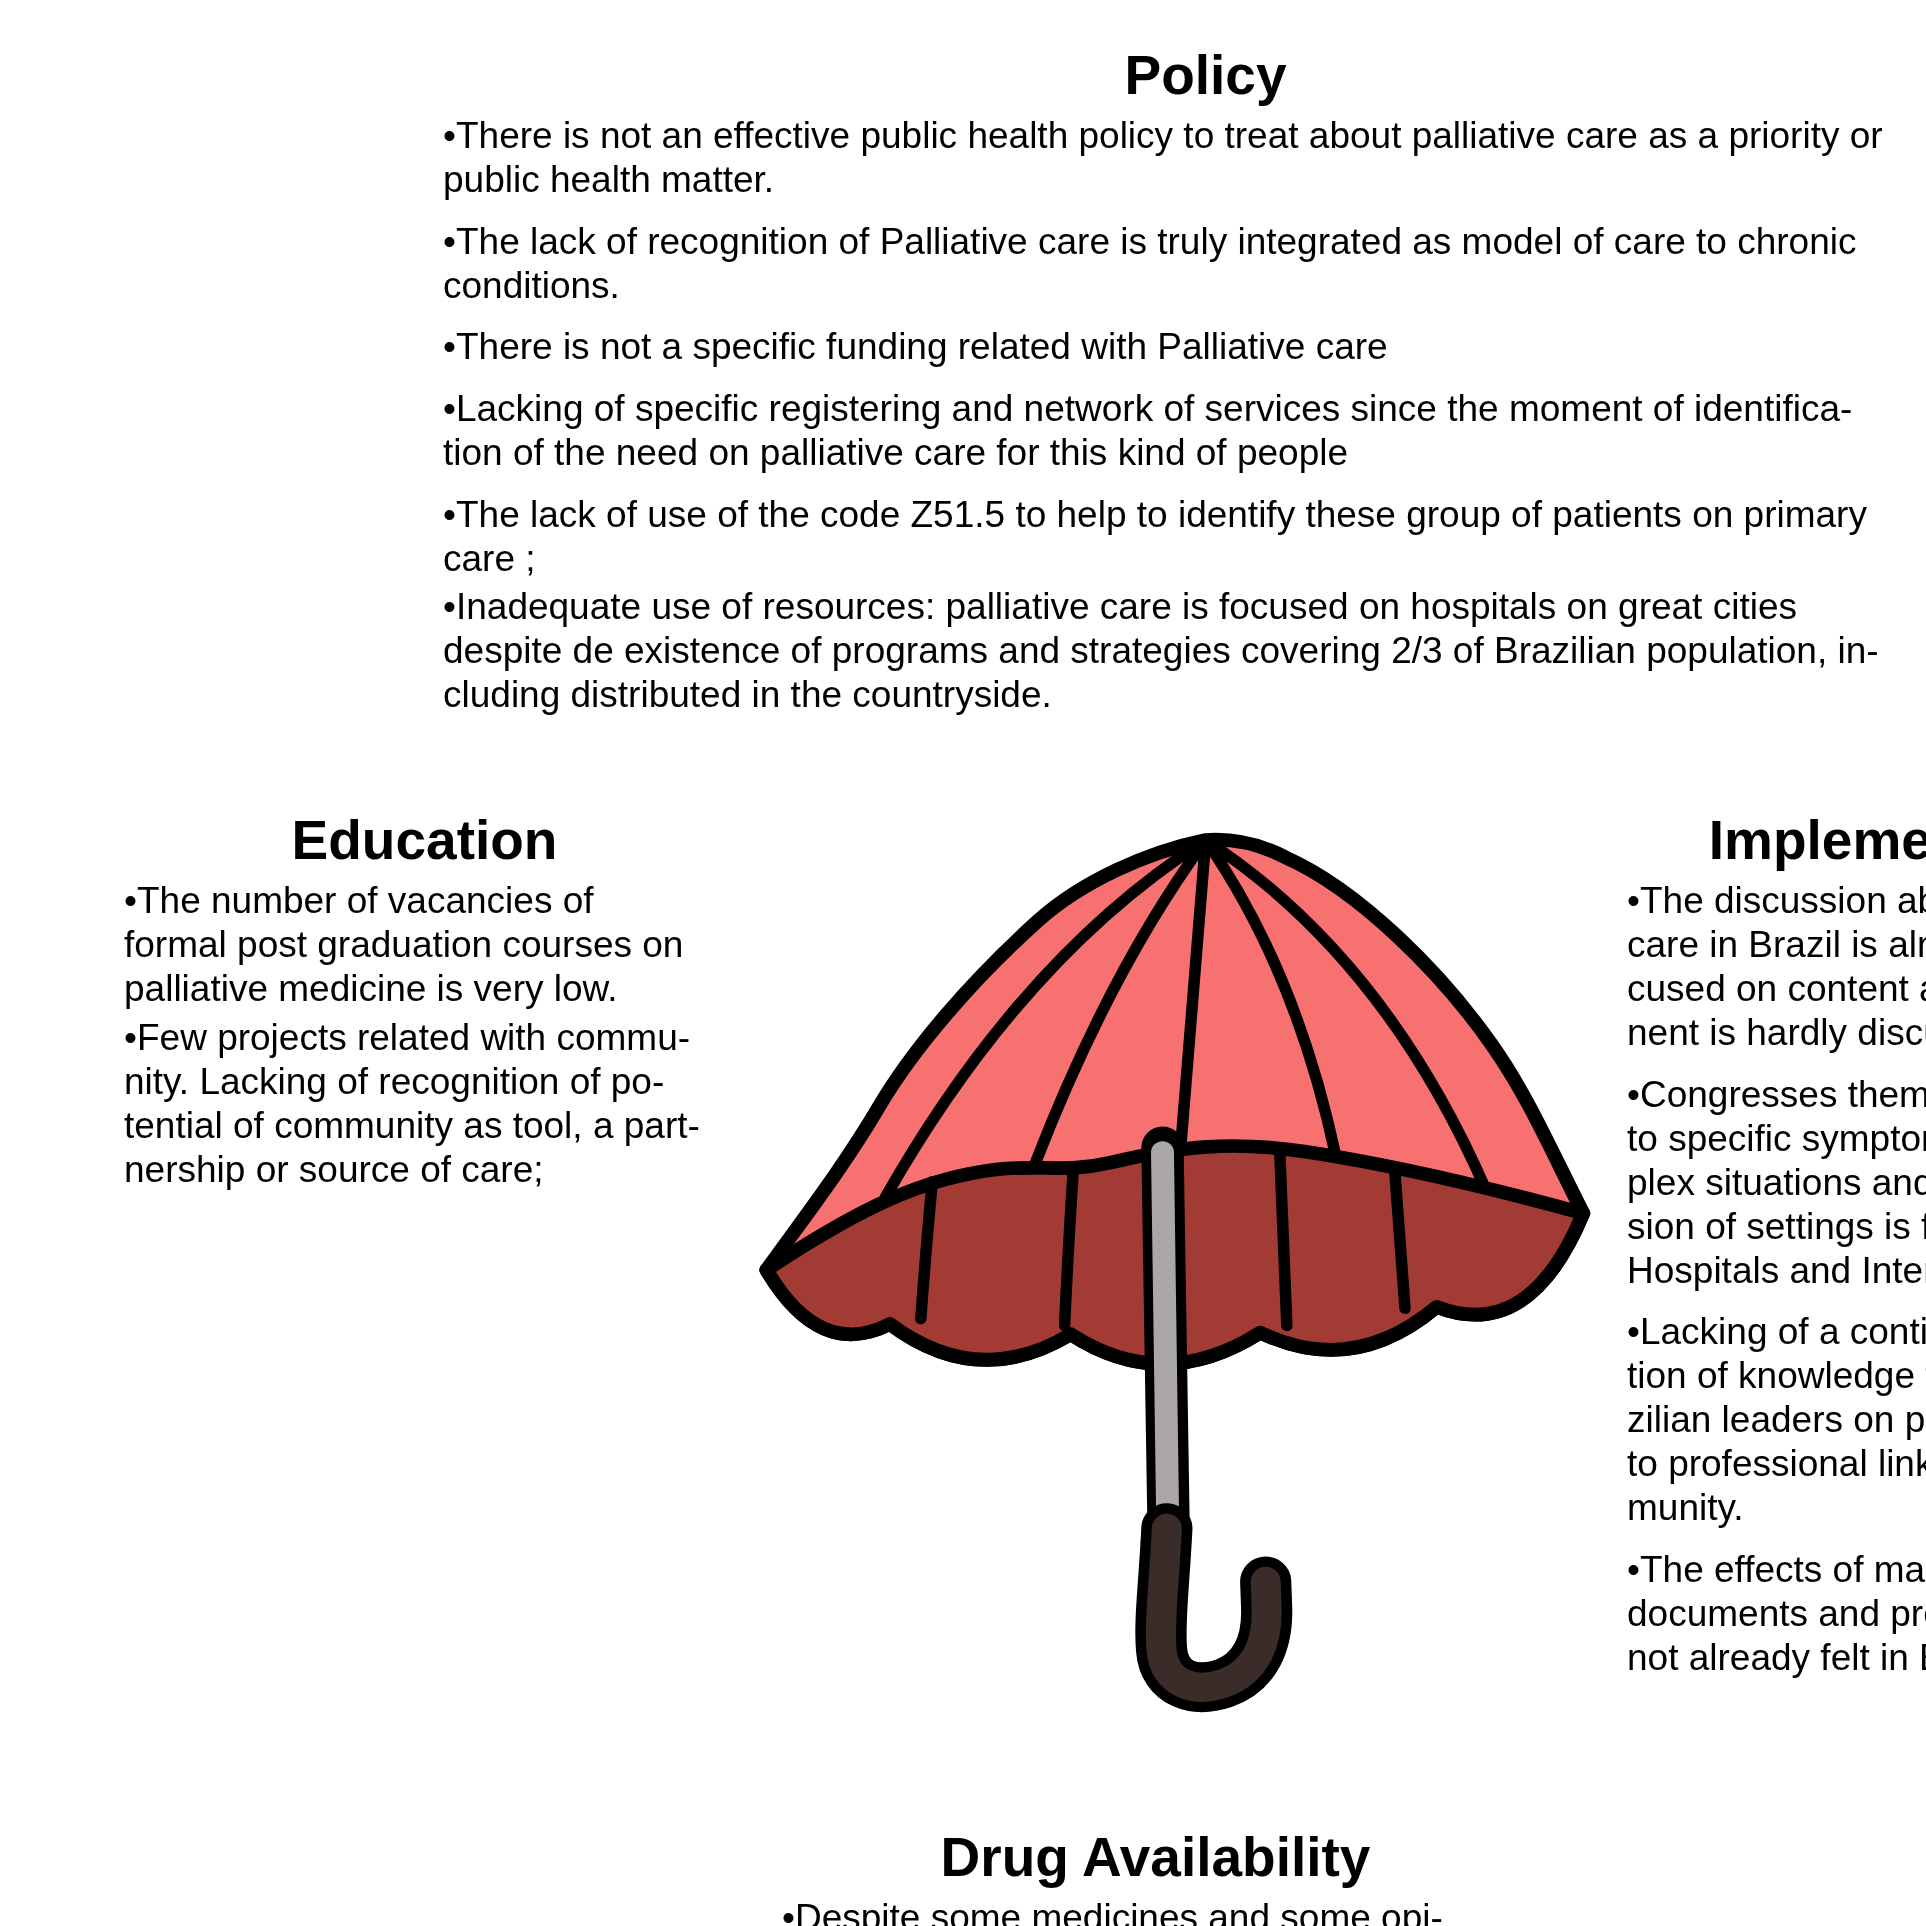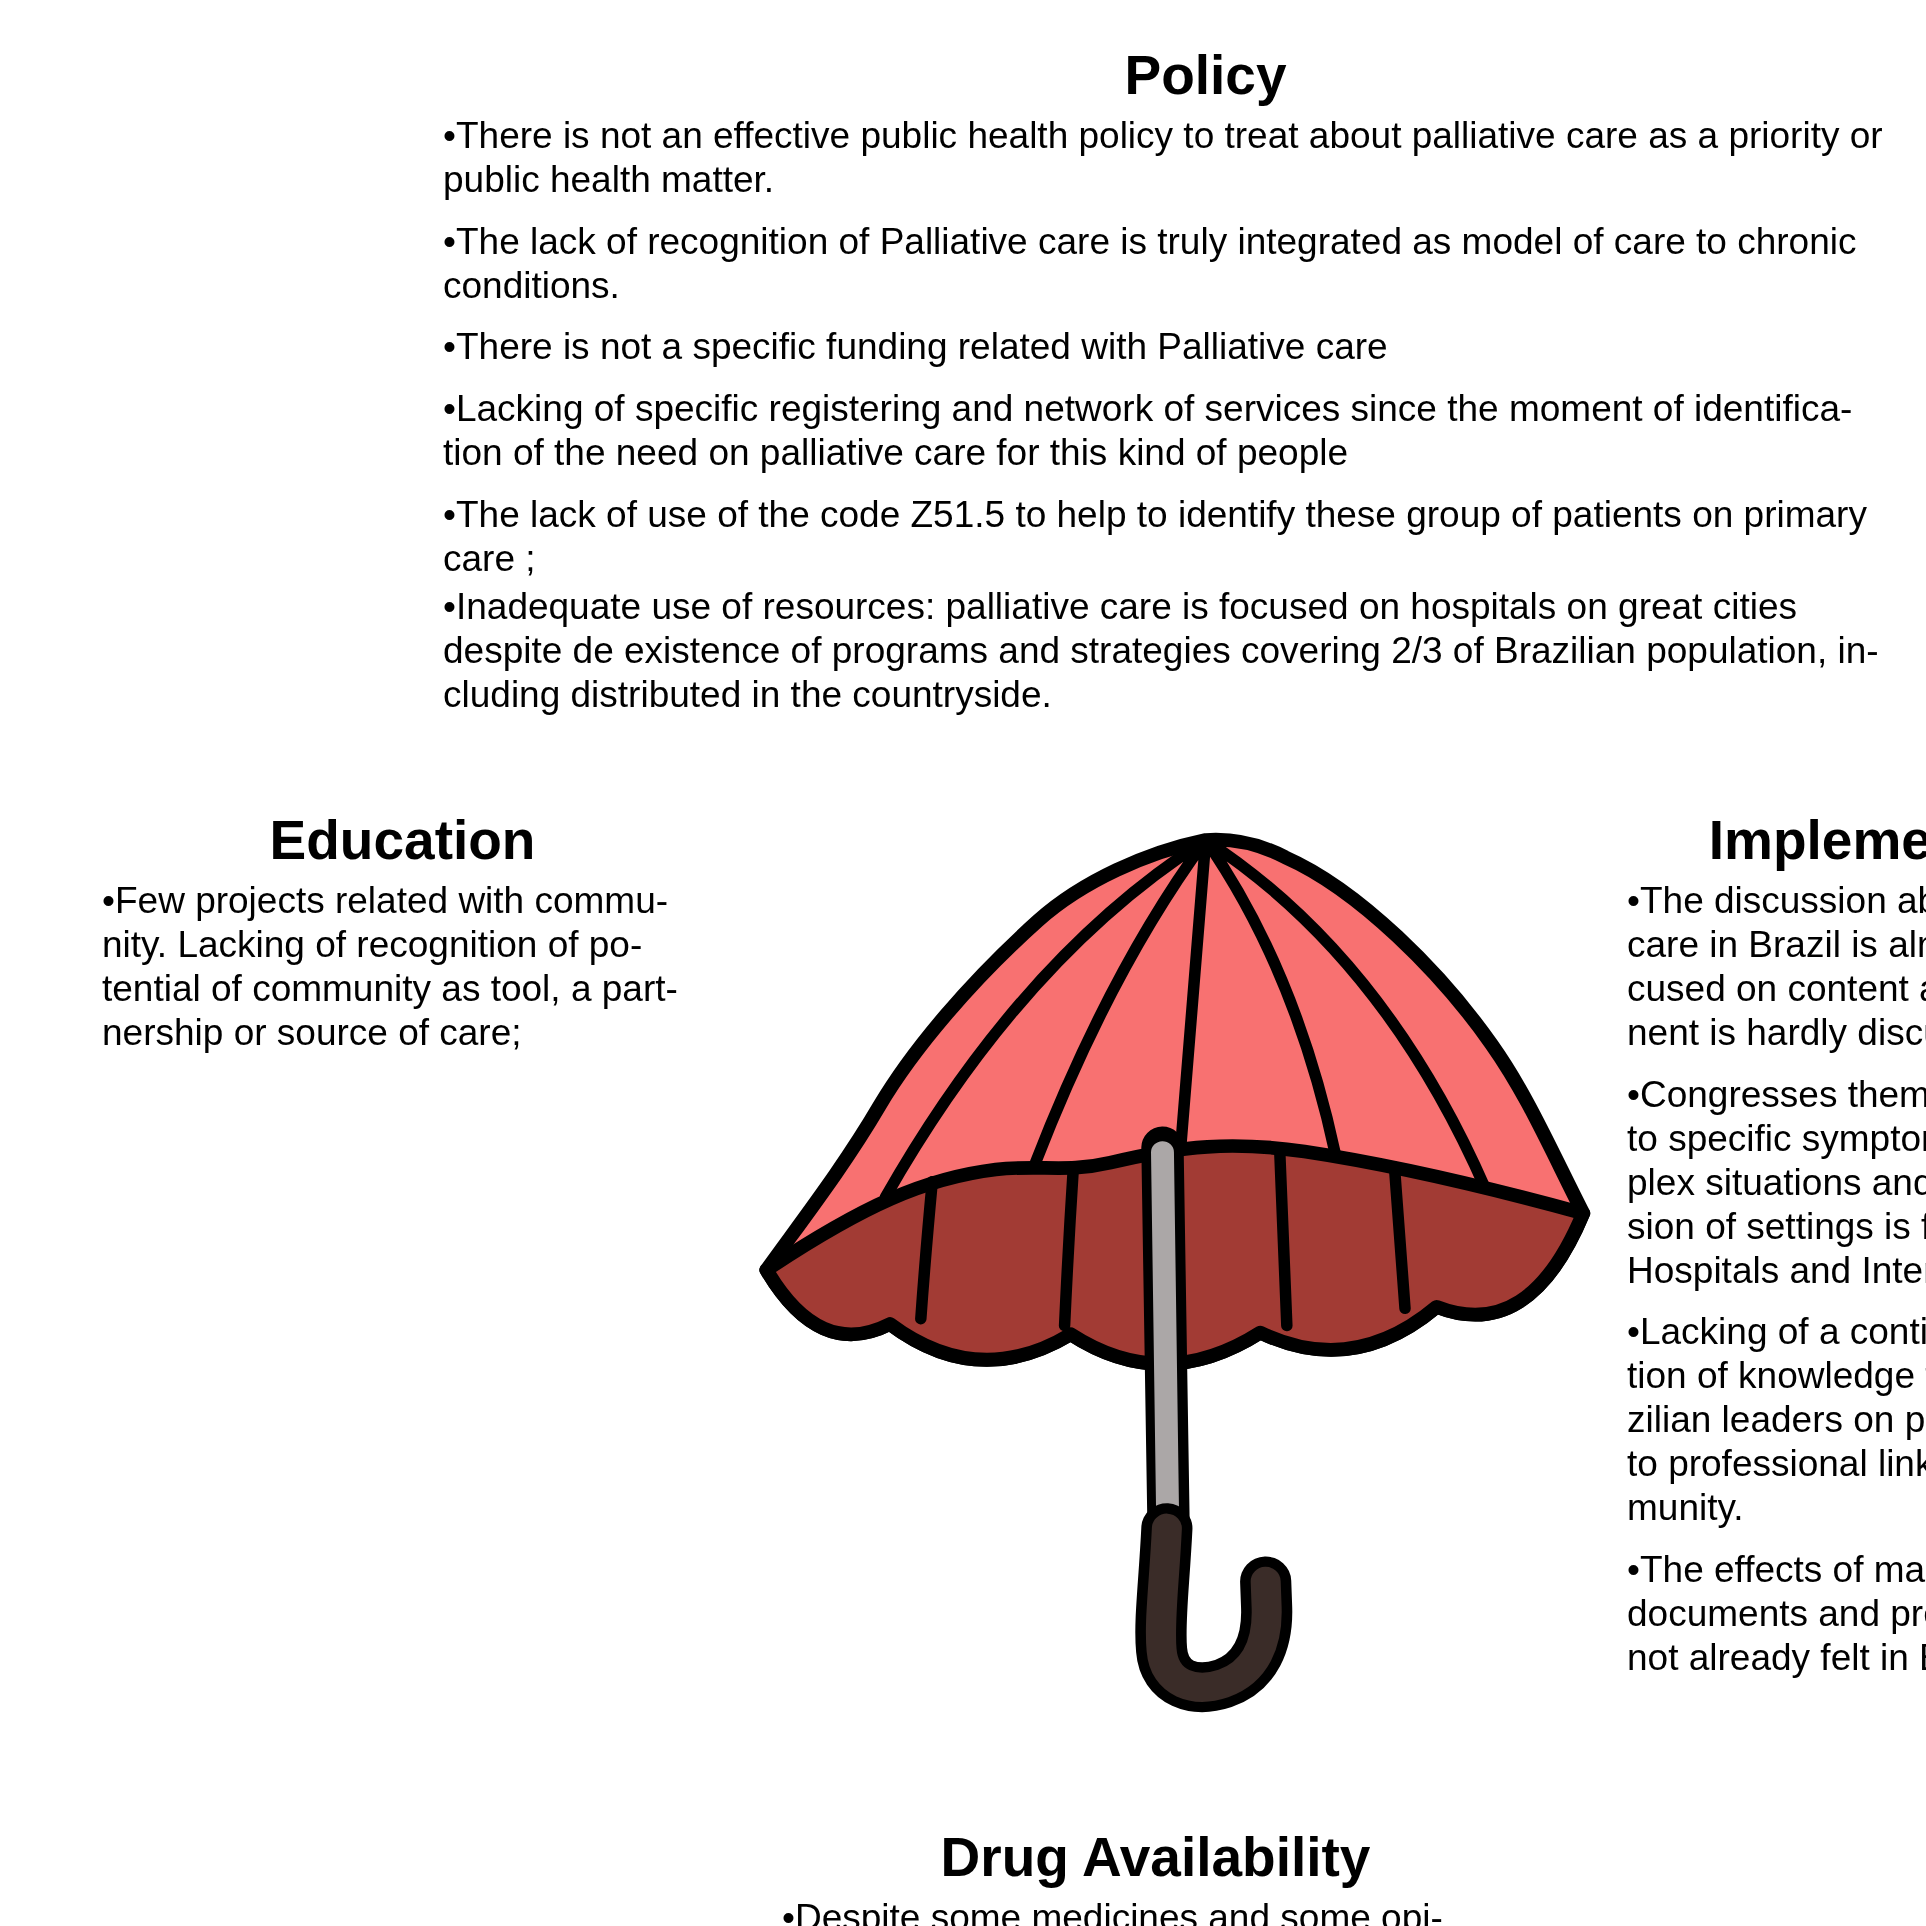--- a/index.html
+++ b/index.html
@@ -25,21 +25,21 @@
   .para {
     margin: 0;
     font-size: 37px;
     line-height: 44px;
     white-space: pre-line;
   }
   .para + .para { margin-top: 17.7px; }
   .para.tight { margin-top: 4.6px; }
 
   #sec-policy        { left: 443px; top: 44px;  width: 1525px; }
-  #sec-education     { left: 102px;  top: 809px; width: 601px; }
+  #sec-education     { left: 124px;  top: 809px; width: 601px; }
   #sec-implementation{ left: 1627px; top: 809px; width: 570px; }
   #sec-drug          { left: 782px; top: 1826px; width: 747px; }
 
   #umbrella {
     position: absolute;
     left: 740px;
     top: 828px;
     width: 882px;
     height: 901px;
   }
@@ -64,20 +64,23 @@
 care ;</p>
       <p class="para tight">•Inadequate use of resources: palliative care is focused on hospitals on great cities
 despite de existence of programs and strategies covering 2/3 of Brazilian population, in-
 cluding distributed in the countryside.</p>
     </div>
   </section>
 
   <section class="sec" id="sec-education">
     <h2>Education</h2>
     <div class="body">
+      <p class="para">•The number of vacancies of
+formal post graduation courses on
+palliative medicine is very low.</p>
       <p class="para tight">•Few projects related with commu-
 nity. Lacking of recognition of po-
 tential of community as tool, a part-
 nership or source of care;</p>
     </div>
   </section>
 
   <section class="sec" id="sec-implementation">
     <h2>Implementation</h2>
     <div class="body">

